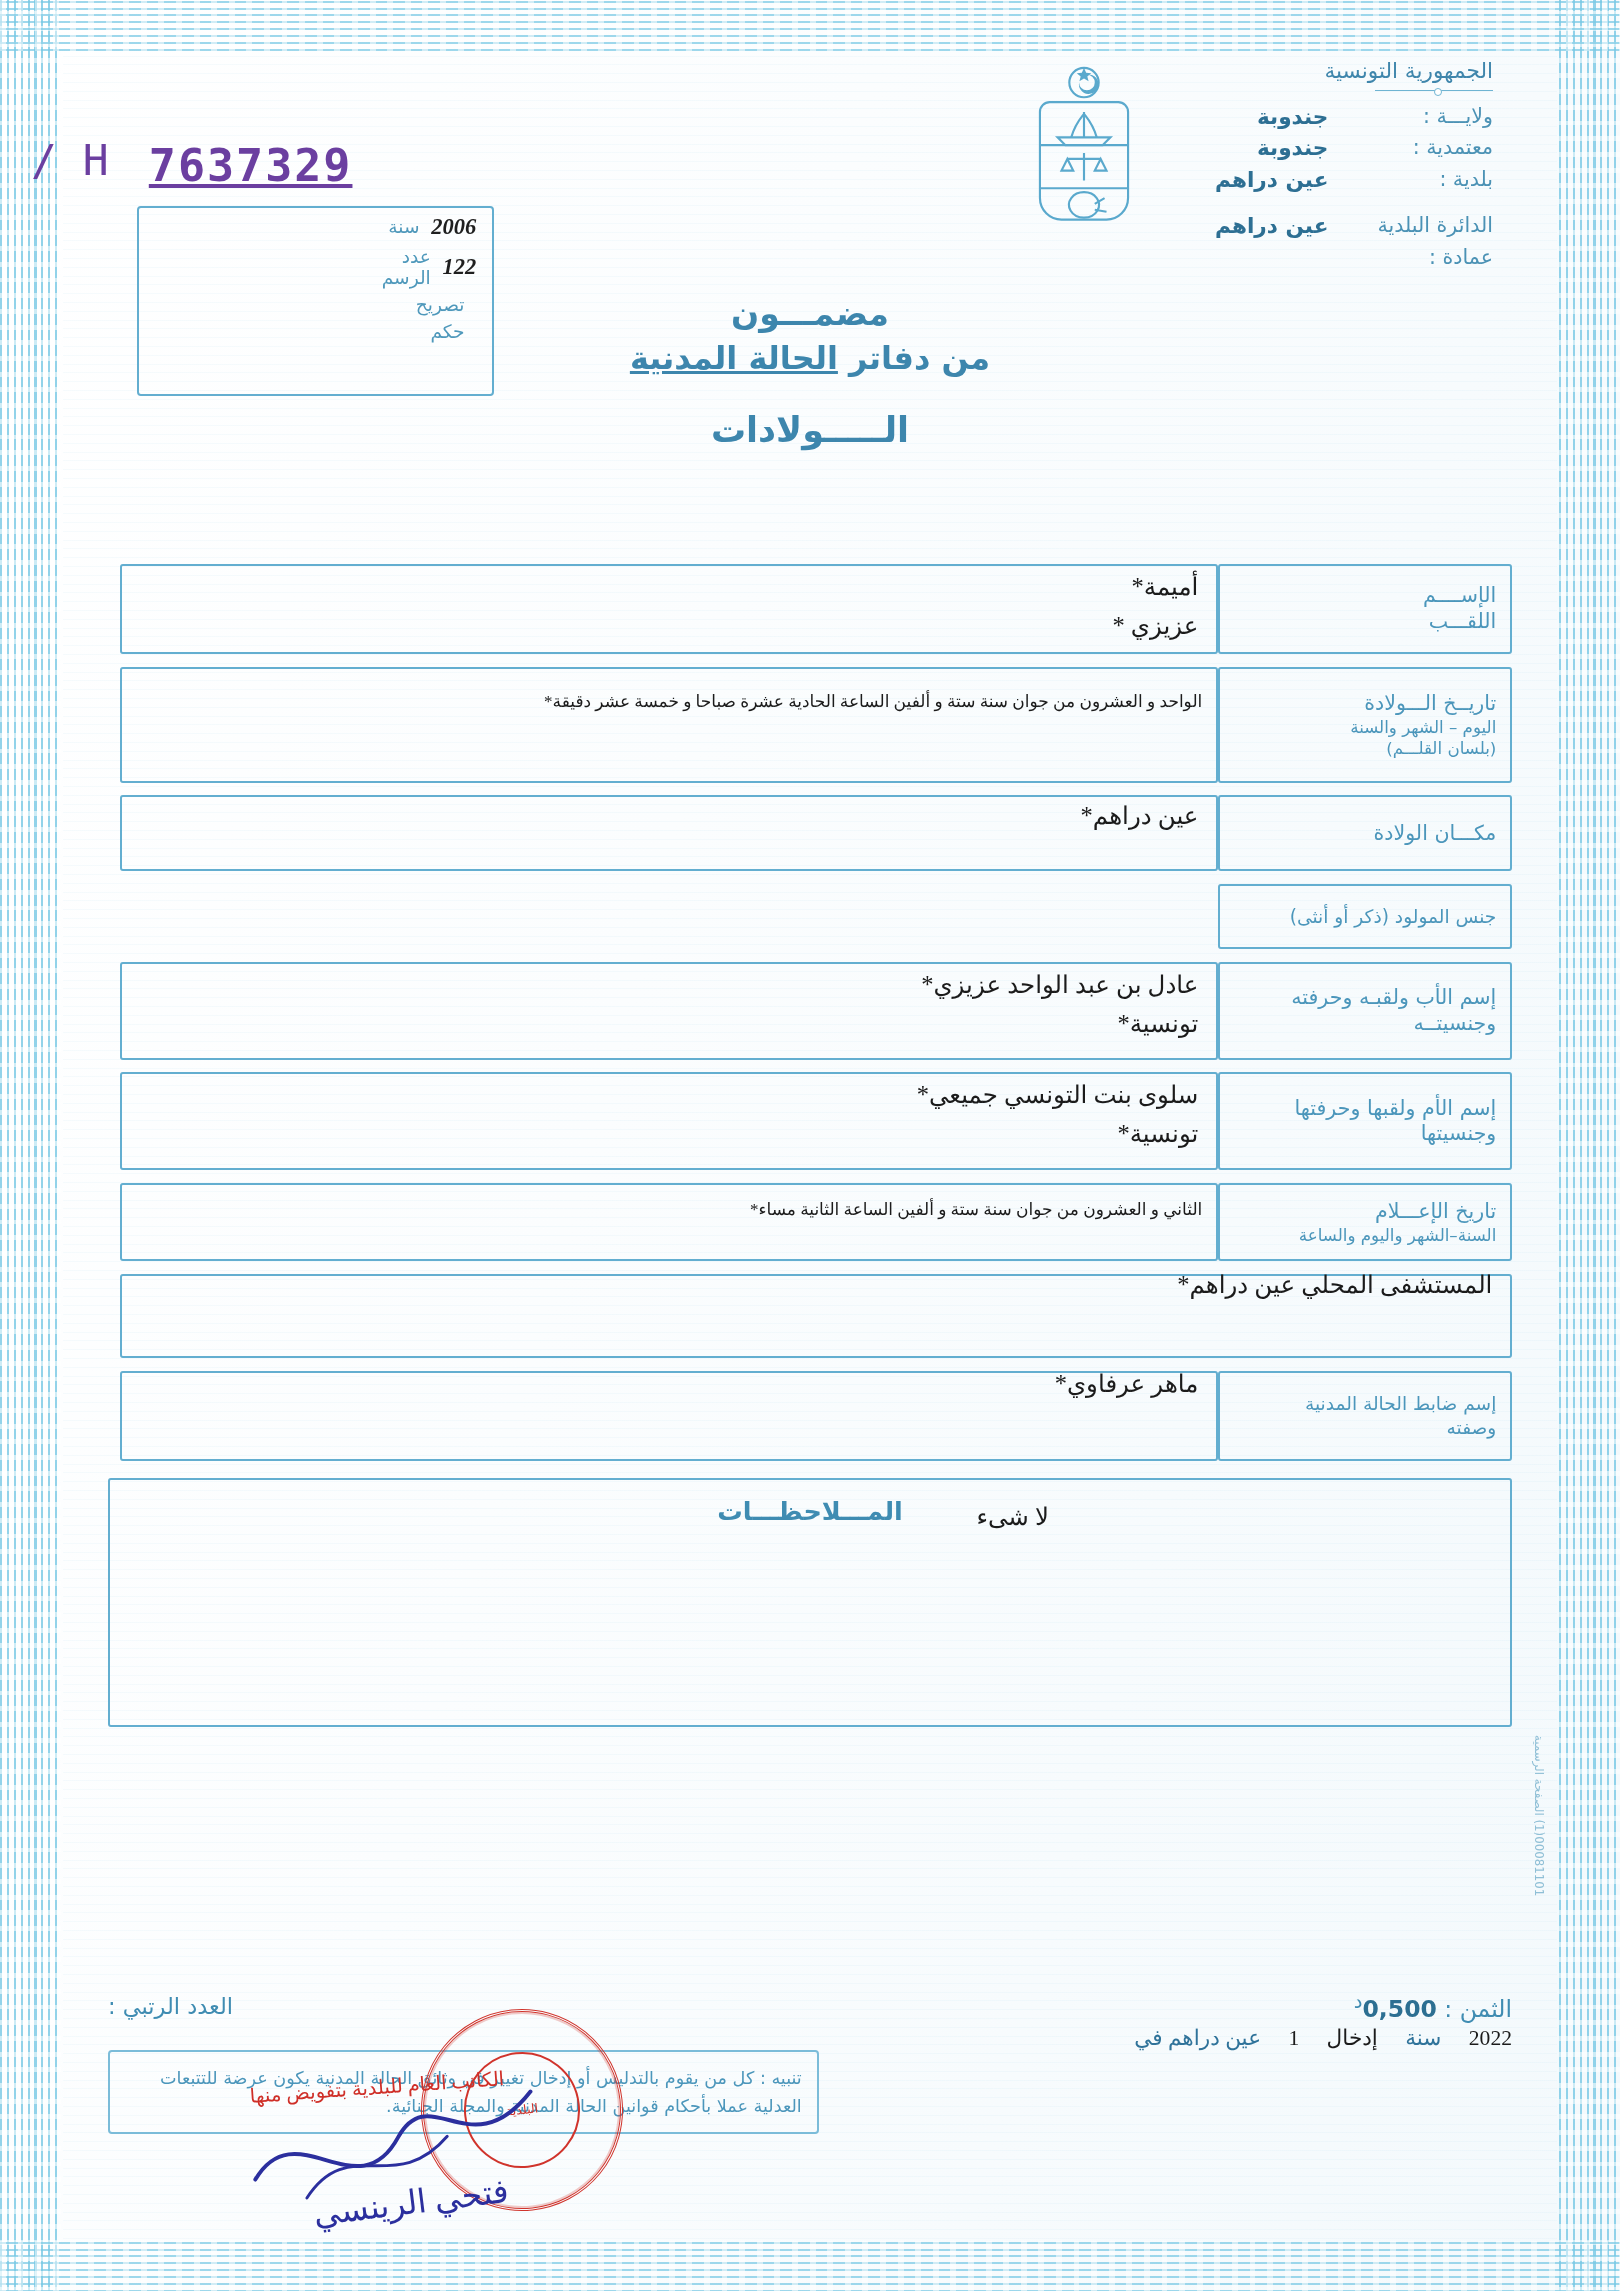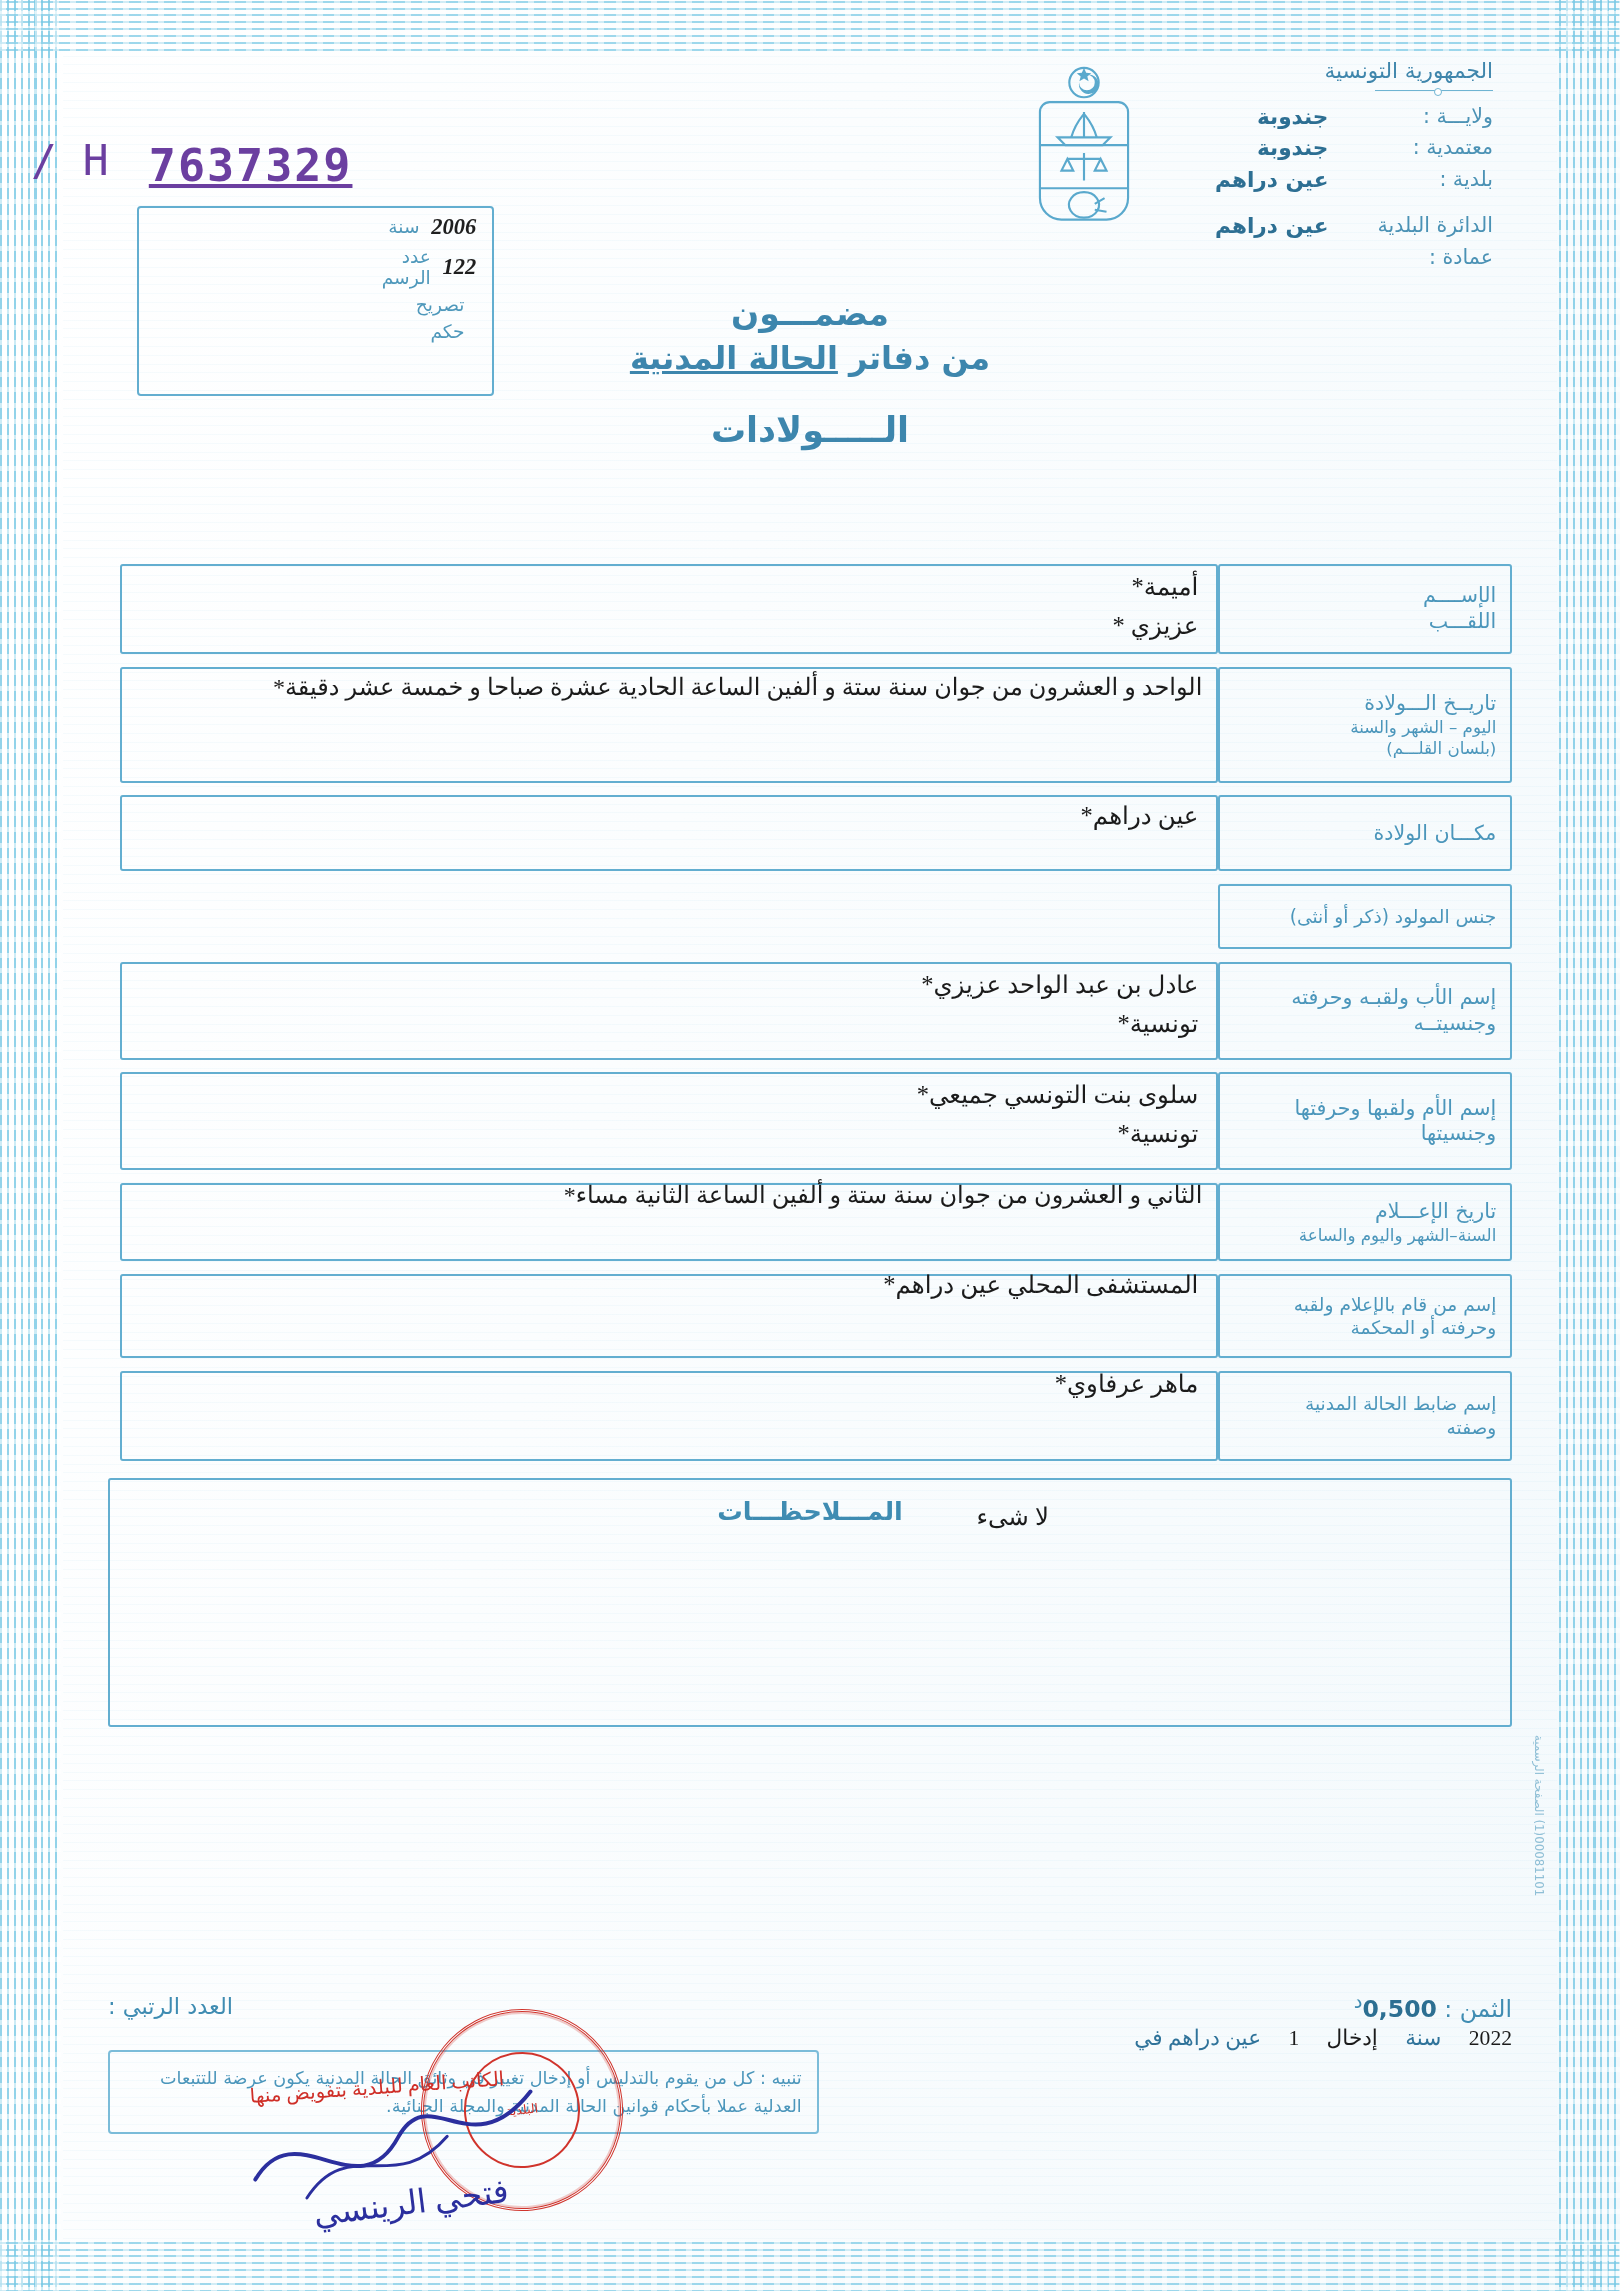--- a/index.html
+++ b/index.html
@@ -117,21 +117,21 @@
     flex:1;border:2px solid #63aed0;border-radius:2.9px;margin-left:11.8px;
     position:relative;box-sizing:border-box;min-height:61px;
   }
   .hand{
     position:absolute;right:17.6px;
     font-family:"Liberation Serif","DejaVu Serif",serif;
     color:#1b1b1b;font-size:24.5px;white-space:nowrap;
   }
   .hand.l1{top:5.9px;}
   .hand.l2{top:45px;}
-  .hand.wide{font-size:24px;}
+  .hand.wide{font-size:17px;margin-top:18px;}
 
   
   .obs{
     margin-top:17.6px;border:2px solid #63aed0;border-radius:2.9px;height:245px;position:relative;
   }
   .obs-title{
     position:absolute;top:15.7px;left:0;right:0;text-align:center;
     color:#3f8cb2;font-size:25.5px;letter-spacing:7.8px;font-weight:bold;
   }
   .obs-val{
@@ -338,24 +338,20 @@
       <div class="cell-label" style="min-height:78px">
         <span class="ml">تاريخ  الإعـــلام</span>
         <span class="sl">السنة–الشهر واليوم والساعة</span>
       </div>
       <div class="cell-value" style="min-height:78px">
         <span class="hand wide" style="top:-3.9px;right:13.7px">الثاني و العشرون من جوان سنة ستة و ألفين الساعة الثانية مساء*</span>
       </div>
     </div>
 
     <div class="row">
-      <div class="cell-label" style="min-height:84px">
-        <span class="ml" style="font-size:18.6px">إسم من قام  بالإعلام ولقبه</span>
-        <span class="ml" style="font-size:18.6px">وحرفته أو المحكمة</span>
-      </div>
       <div class="cell-value" style="min-height:84px">
         <span class="hand" style="top:-5.9px">المستشفى المحلي عين دراهم*</span>
       </div>
     </div>
 
     <div class="row">
       <div class="cell-label" style="min-height:90px">
         <span class="ml" style="font-size:18.6px">إسم ضابط الحالة المدنية</span>
         <span class="ml" style="font-size:18.6px">وصفته</span>
       </div>

